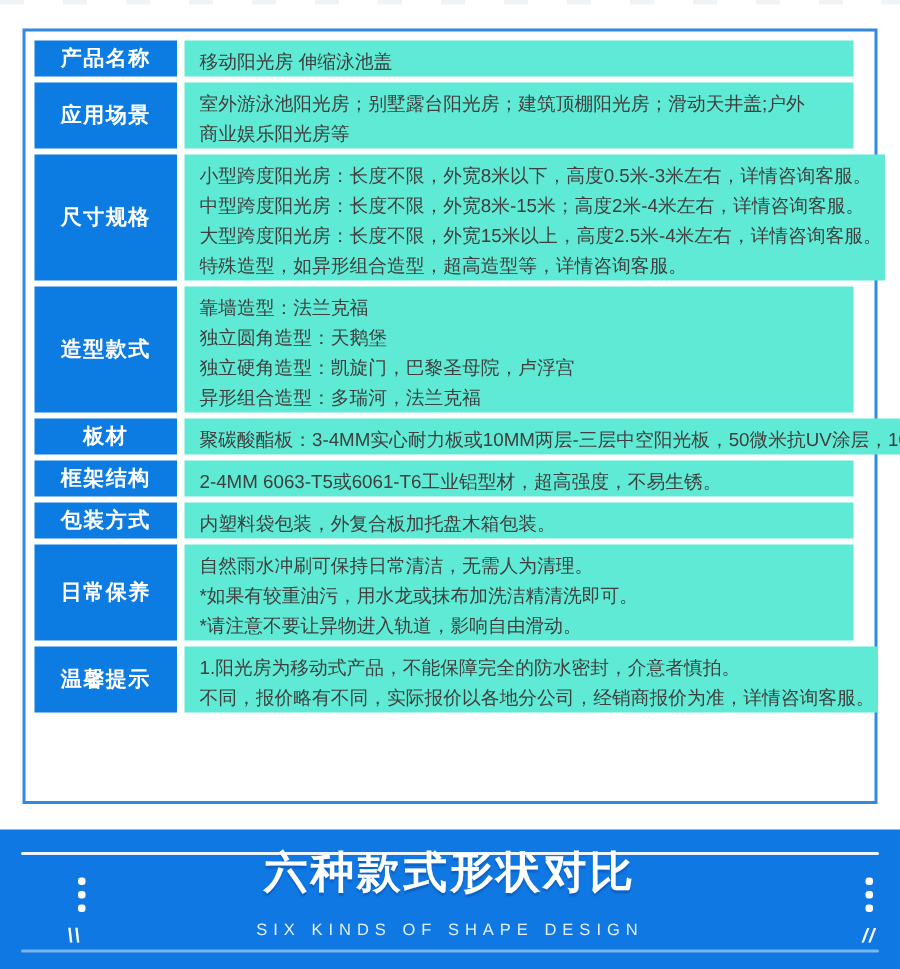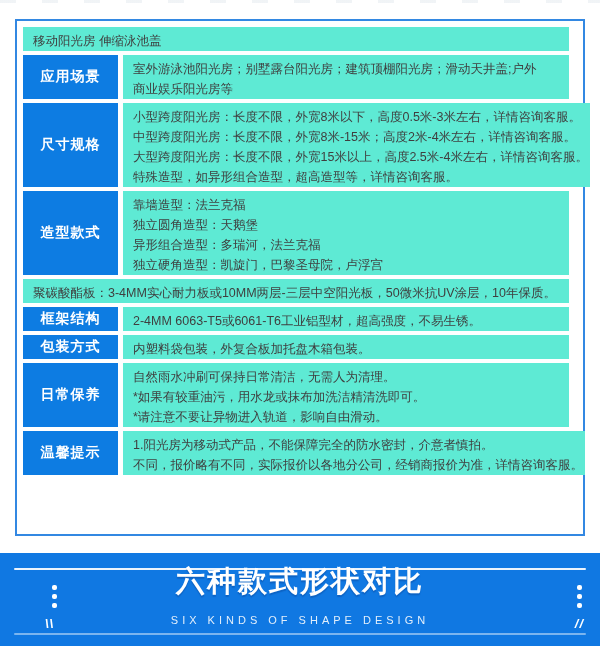--- a/index.html
+++ b/index.html
@@ -74,20 +74,21 @@
   .decor.right .slash { margin-left:0; }
 </style>
 </head>
 <body>
 
 <div class="top-dashes"></div>
 
 <div class="panel">
 
   <div class="row">
+    <div class="row-label">产品名称</div>
     <div class="row-content">
       <p class="ln">移动阳光房 伸缩泳池盖</p>
     </div>
   </div>
 
   <div class="row">
     <div class="row-label">应用场景</div>
     <div class="row-content">
       <p class="ln">室外游泳池阳光房；别墅露台阳光房；建筑顶棚阳光房；滑动天井盖;户外</p>
       <p class="ln">商业娱乐阳光房等</p>
@@ -102,26 +103,27 @@
       <p class="ln">大型跨度阳光房：长度不限，外宽15米以上，高度2.5米-4米左右，详情咨询客服。</p>
       <p class="ln">特殊造型，如异形组合造型，超高造型等，详情咨询客服。</p>
     </div>
   </div>
 
   <div class="row">
     <div class="row-label">造型款式</div>
     <div class="row-content">
       <p class="ln">靠墙造型：法兰克福</p>
       <p class="ln">独立圆角造型：天鹅堡</p>
+      <p class="ln">独立硬角造型：凯旋门，巴黎圣母院，卢浮宫</p>
       <p class="ln">异形组合造型：多瑞河，法兰克福</p>
-      <p class="ln">独立硬角造型：凯旋门，巴黎圣母院，卢浮宫</p>
     </div>
   </div>
 
   <div class="row">
+    <div class="row-label">板材</div>
     <div class="row-content">
       <p class="ln">聚碳酸酯板：3-4MM实心耐力板或10MM两层-三层中空阳光板，50微米抗UV涂层，10年保质。</p>
     </div>
   </div>
 
   <div class="row">
     <div class="row-label">框架结构</div>
     <div class="row-content">
       <p class="ln">2-4MM 6063-T5或6061-T6工业铝型材，超高强度，不易生锈。</p>
     </div>

